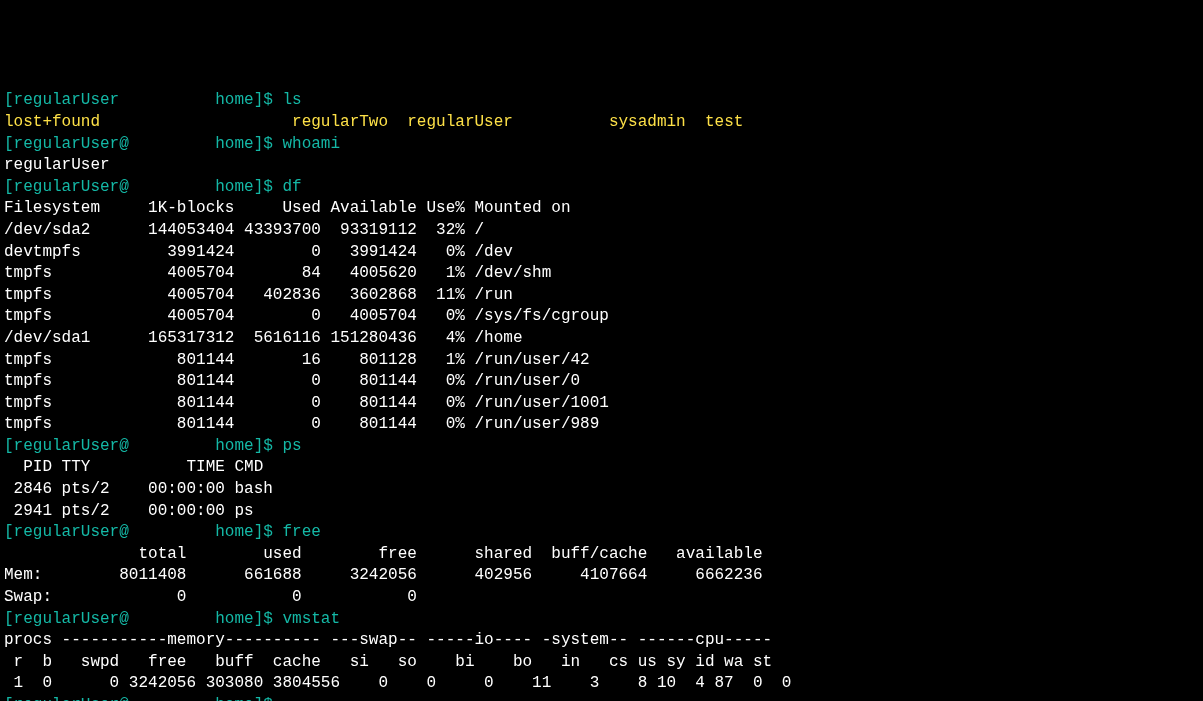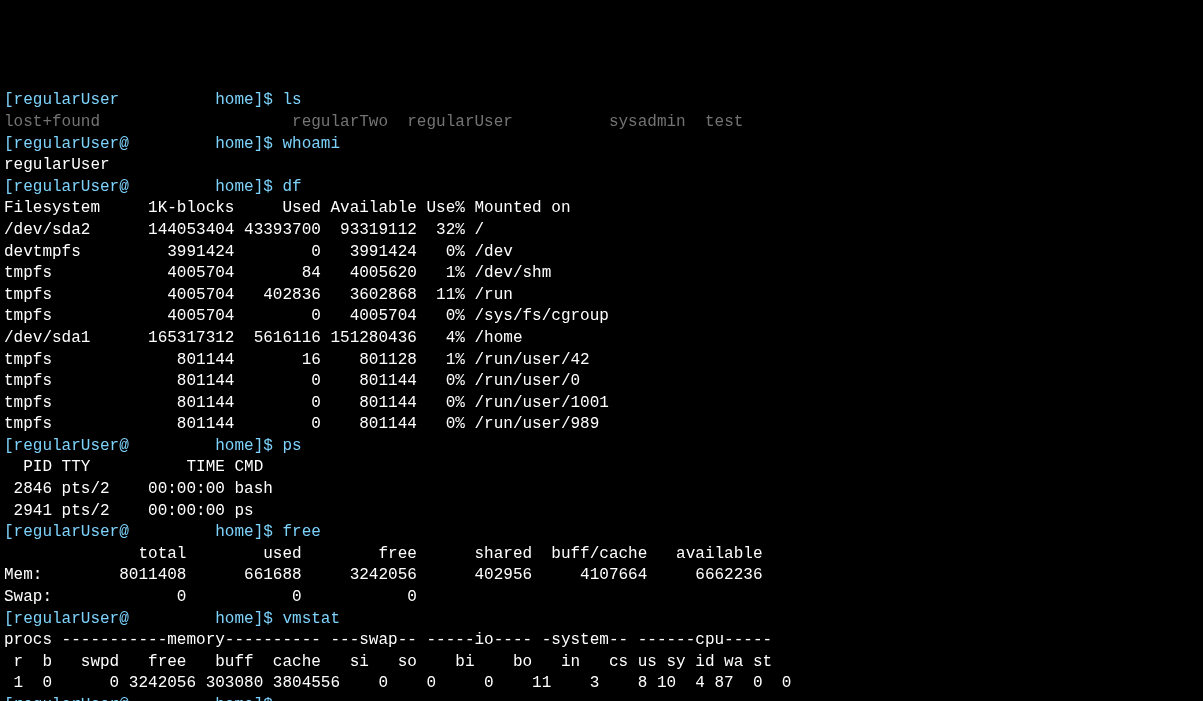--- a/index.html
+++ b/index.html
@@ -13,24 +13,24 @@
       font-family: 'Consolas', 'Courier New', monospace;
       font-size: 16px;
       line-height: 1.35;
       padding: 4px;
       width: 1203px;
       height: 701px;
       overflow: hidden;
       white-space: pre;
     }
     .prompt-line {
-      color: #7dd3fc;
+      color: #14b8a6;
     }
     .dir-blue {
-      color: #737373;
+      color: #fde047;
     }
     .output {
       color: #fff;
     }
   </style>
 </head>
 <body>
 
 
 

